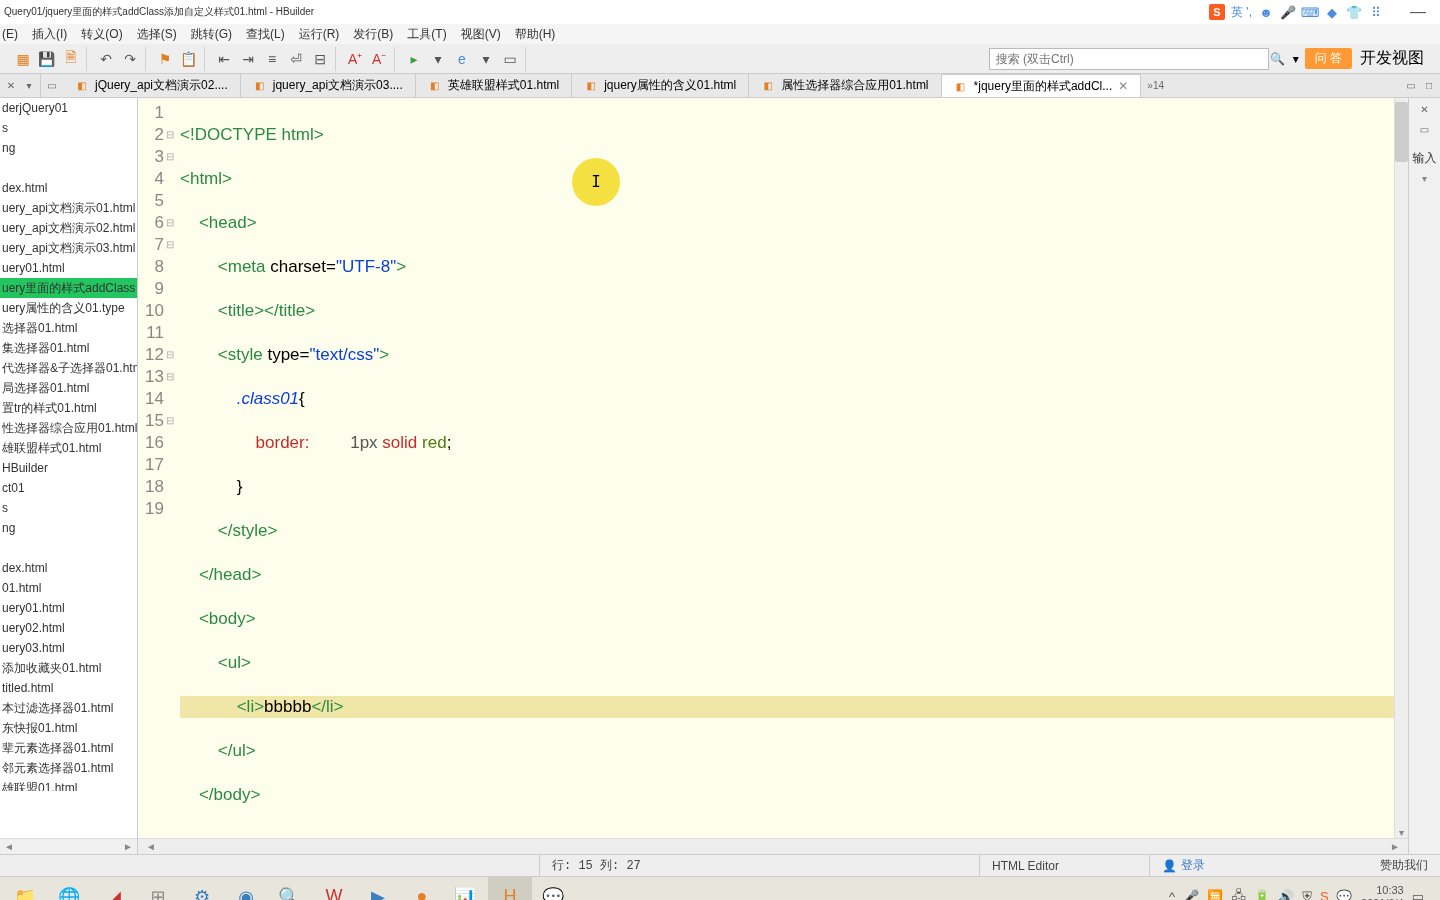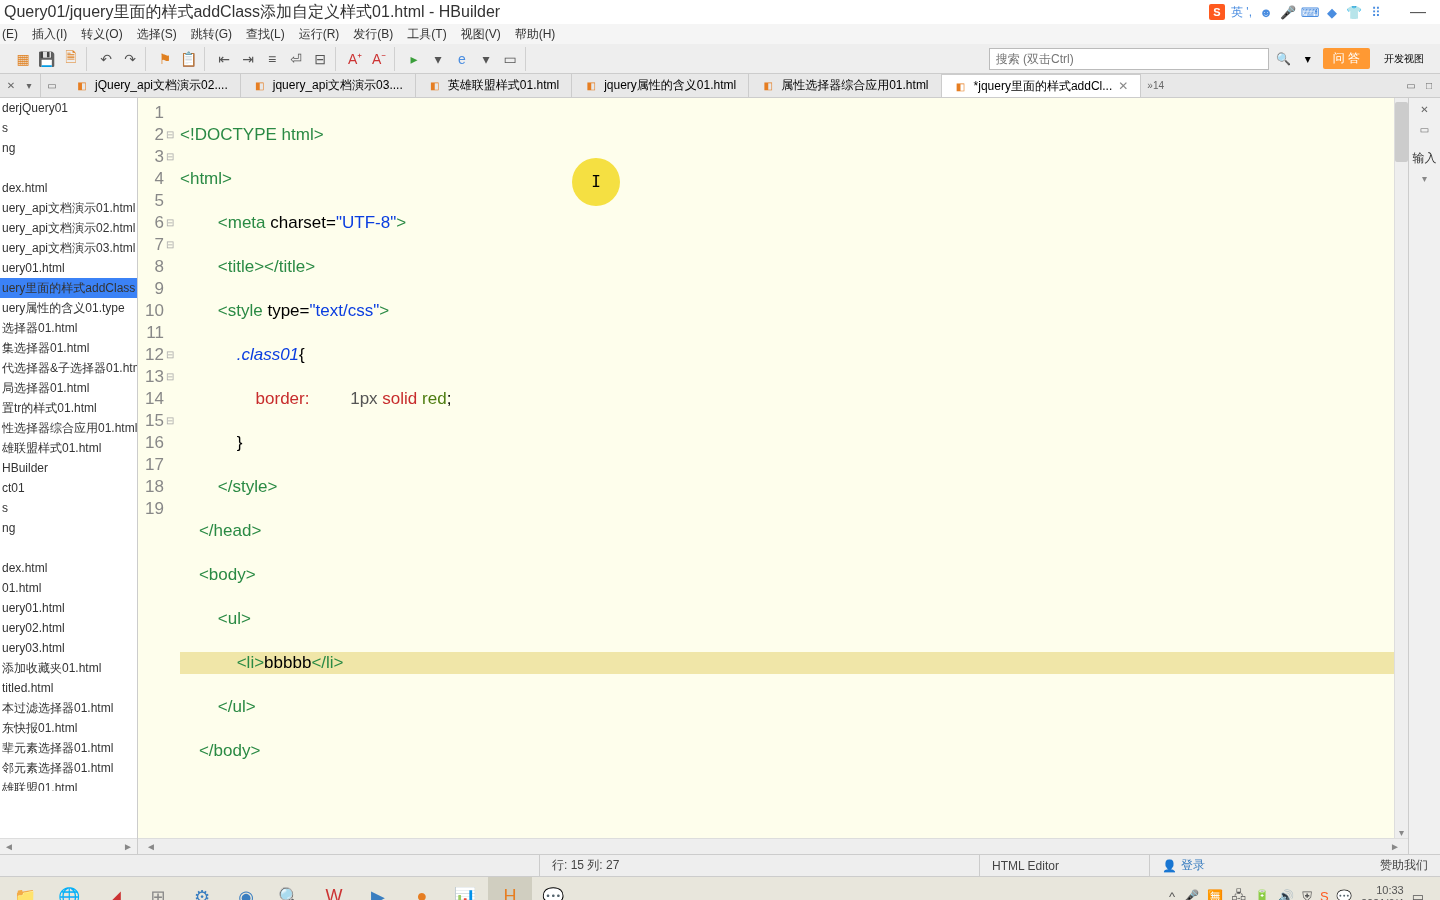--- a/index.html
+++ b/index.html
@@ -1,55 +1,55 @@
 <!DOCTYPE html>
 <html><head>
 <meta charset="utf-8">
 <style>
 * { margin: 0; padding: 0; box-sizing: border-box; font-family: "Microsoft YaHei", sans-serif; }
 body { font-size: 12px; background: #f0f0f0; overflow: hidden; width: 1440px; height: 900px; }
 
 .titlebar { height: 24px; background: #fff; display: flex; align-items: center; padding: 0 4px; justify-content: space-between; }
-.titlebar-left { font-size: 16px; color: #333; }
+.titlebar-left { font-size: 10px; color: #333; }
 .titlebar-right { display: flex; align-items: center; gap: 6px; }
 .sogou-badge { background: #ff5a1f; color: #fff; font-weight: bold; width: 16px; height: 16px; border-radius: 2px; display: flex; align-items: center; justify-content: center; font-size: 11px; }
 .tb-icon { width: 16px; height: 16px; color: #4a8de0; display: flex; align-items: center; justify-content: center; font-size: 13px; }
 .win-controls { display: flex; gap: 14px; margin-left: 20px; margin-right: 10px; font-size: 16px; color: #555; }
 
 .menubar { height: 20px; background: #f5f5f5; display: flex; align-items: center; padding: 0 2px; gap: 14px; font-size: 12px; color: #333; }
 
 .toolbar { height: 30px; background: #eee; border-bottom: 1px solid #ccc; display: flex; align-items: center; padding: 0 8px; gap: 4px; }
 .tb-group { display: flex; align-items: center; gap: 6px; padding: 0 6px; border-right: 1px solid #d0d0d0; height: 24px; }
 .tb-group:last-of-type { border-right: none; }
 .tb-btn { width: 18px; height: 18px; display: flex; align-items: center; justify-content: center; color: #555; cursor: pointer; font-size: 14px; }
 .tb-btn.orange { color: #e08020; }
 .tb-btn.blue { color: #4a8de0; }
 .tb-btn.green { color: #3a9e3a; }
 .tb-btn.red { color: #cc3333; }
-.search-area { display: flex; align-items: center; margin-left: auto; gap: 6px; }
+.search-area { display: flex; align-items: center; margin-left: auto; gap: 0; }
 .search-input { width: 280px; height: 22px; border: 1px solid #bbb; padding: 0 6px; font-size: 12px; }
 .search-btn { width: 18px; height: 22px; display: flex; align-items: center; justify-content: center; }
 .qa-btn { background: #ff9933; color: #fff; padding: 2px 10px; border-radius: 2px; font-size: 12px; }
-.dev-btn { padding: 2px 8px; font-size: 10px; }
+.dev-btn { padding: 2px 8px; font-size: 16px; }
 
 .tabbar { height: 24px; background: #e8e8e8; border-bottom: 1px solid #ccc; display: flex; align-items: stretch; }
 .tabbar .panel-controls { display: flex; align-items: center; padding: 0 4px; gap: 4px; }
 .panel-ctrl-btn { width: 14px; height: 14px; font-size: 10px; color: #666; cursor: pointer; display: flex; align-items: center; justify-content: center; }
 .editor-tab { display: flex; align-items: center; padding: 0 12px; border-right: 1px solid #ccc; background: #e8e8e8; cursor: pointer; gap: 6px; font-size: 12px; }
 .editor-tab.active { background: #fff; border-top: 1px solid #ccc; }
 .editor-tab .file-icon { width: 14px; height: 14px; display: flex; align-items: center; justify-content: center; font-size: 10px; color: #e67e22; }
 .editor-tab .close-x { color: #888; font-size: 12px; }
 .tab-marker { font-size: 10px; padding: 0 6px; align-self: center; color: #666; }
 
 .main-area { display: flex; height: 756px; }
 
 .sidebar-left { width: 138px; background: #fff; border-right: 1px solid #ccc; overflow: hidden; font-size: 12px; color: #333; display: flex; flex-direction: column; gap: 47px; }
 .sidebar-left .file-list { flex: 1; overflow: hidden; }
 .sidebar-left .file-item { padding: 1px 2px; white-space: nowrap; cursor: pointer; line-height: 18px; }
-.sidebar-left .file-item.selected { background: #3b82f6; }
+.sidebar-left .file-item.selected { background: #22c55e; }
 .sidebar-left .file-item.indent1 { padding-left: 2px; }
 .sidebar-left .hscroll { height: 16px; border-top: 1px solid #ddd; background: #f0f0f0; display: flex; align-items: center; justify-content: space-between; padding: 0 4px; font-size: 10px; color: #888; }
 
 .editor { flex: 1; background: #fefeec; display: flex; flex-direction: column; position: relative; }
 .editor-body { flex: 1; display: flex; overflow: hidden; position: relative; }
 .gutter { width: 42px; background: #fefeec; text-align: right; padding: 4px 6px 0 0; color: #888; font-family: Consolas, monospace; font-size: 17px; line-height: 22px; user-select: none; }
 .gutter .ln { display: flex; justify-content: flex-end; align-items: center; gap: 2px; }
 .gutter .fold { color: #aaa; font-size: 10px; width: 8px; text-align: center; }
 .code { flex: 1; font-family: Consolas, monospace; font-size: 17px; line-height: 22px; padding-top: 4px; white-space: pre; position: relative; }
 .code-line { height: 22px; }
@@ -264,20 +264,21 @@
           <div class="ln">14<span class="fold">&nbsp;</span></div>
           <div class="ln">15<span class="fold">⊟</span></div>
           <div class="ln">16<span class="fold">&nbsp;</span></div>
           <div class="ln">17<span class="fold">&nbsp;</span></div>
           <div class="ln">18<span class="fold">&nbsp;</span></div>
           <div class="ln">19<span class="fold">&nbsp;</span></div>
         </div>
       <div class="code">
 <div class="code-line"><span class="c-tag">&lt;!DOCTYPE html&gt;</span></div>
 <div class="code-line"><span class="c-tag">&lt;html&gt;</span></div>
+<div class="code-line">    <span class="c-tag">&lt;head&gt;</span></div>
 <div class="code-line">        <span class="c-tag">&lt;meta</span> <span class="c-attr">charset</span>=<span class="c-str">"UTF-8"</span><span class="c-tag">&gt;</span></div>
 <div class="code-line">        <span class="c-tag">&lt;title&gt;&lt;/title&gt;</span></div>
 <div class="code-line">        <span class="c-tag">&lt;style</span> <span class="c-attr">type</span>=<span class="c-str">"text/css"</span><span class="c-tag">&gt;</span></div>
 <div class="code-line">            <span class="c-class">.class01</span>{</div>
 <div class="code-line">                <span class="c-prop">border:</span> <span class="c-val">1px</span> <span class="c-prop">solid</span> <span class="c-valr">red</span>;</div>
 <div class="code-line">            }</div>
 <div class="code-line">        <span class="c-tag">&lt;/style&gt;</span></div>
 <div class="code-line">    <span class="c-tag">&lt;/head&gt;</span></div>
 <div class="code-line">    <span class="c-tag">&lt;body&gt;</span></div>
 <div class="code-line">        <span class="c-tag">&lt;ul&gt;</span></div>
@@ -306,21 +307,21 @@
     <div class="panel-controls">
       <span class="panel-ctrl-btn">▭</span>
     </div>
     <div class="right-label">输入</div>
     <div class="right-dropdown">▾</div>
   </div>
 </div>
 
 <div class="statusbar">
   <div class="status-seg" style="width:540px;"></div>
-  <div class="status-seg" style="width:440px;">行: 15 列: 27</div>
+  <div class="status-seg" style="width:440px;font-family:Liberation Mono, monospace;">行: 15 列: 27</div>
   <div class="status-seg" style="width:170px;">HTML Editor</div>
   <div class="status-login">
     <span>👤</span>
     <span>登录</span>
   </div>
   <div class="status-fill"></div>
   <div class="status-seg" style="border:none;">赞助我们</div>
 </div>
 
 <div class="taskbar">

